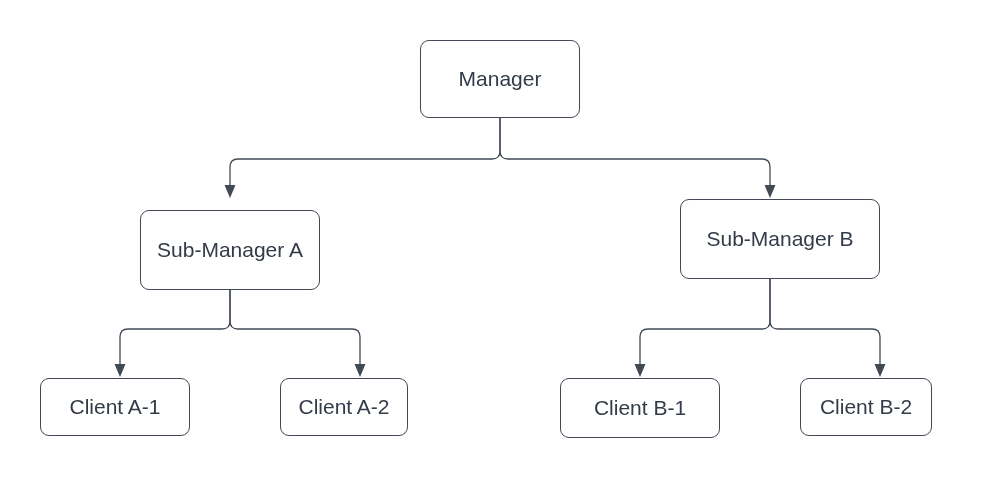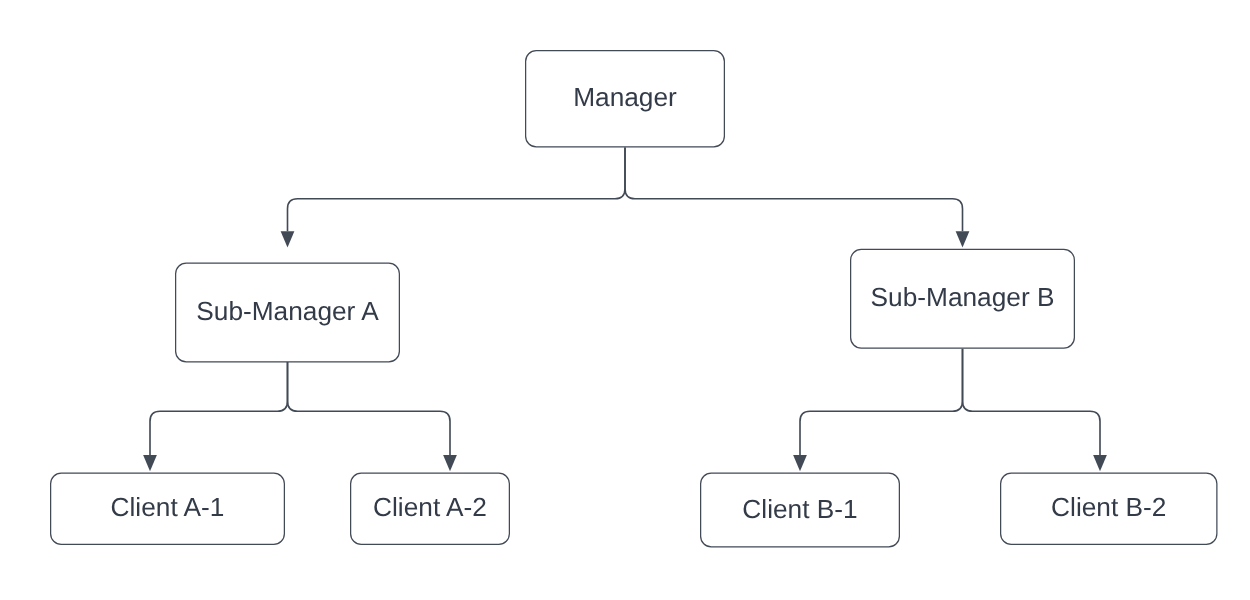--- a/index.html
+++ b/index.html
@@ -83,33 +83,33 @@
   </svg>
 
   <div class="node" style="left:420px; top:40px; width:160px; height:78px;">
     <span class="node-label">Manager</span>
   </div>
 
   <div class="node" style="left:140px; top:199px; width:180px; height:80px;margin-top:11px;">
     <span class="node-label">Sub-Manager A</span>
   </div>
 
-  <div class="node" style="left:680px; top:199px; width:180px; height:80px;">
+  <div class="node" style="left:680px; top:199px; width:200px; height:80px;">
     <span class="node-label">Sub-Manager B</span>
   </div>
 
-  <div class="node" style="left:40px; top:378px; width:188px; height:58px;">
+  <div class="node" style="left:40px; top:378px; width:150px; height:58px;">
     <span class="node-label">Client A-1</span>
   </div>
 
   <div class="node" style="left:280px; top:378px; width:128px; height:58px;">
     <span class="node-label">Client A-2</span>
   </div>
 
   <div class="node" style="left:560px; top:378px; width:160px; height:60px;">
     <span class="node-label">Client B-1</span>
   </div>
 
-  <div class="node" style="left:800px; top:378px; width:174px; height:58px;">
+  <div class="node" style="left:800px; top:378px; width:132px; height:58px;">
     <span class="node-label">Client B-2</span>
   </div>
 
 </div>
 
 </body></html>

